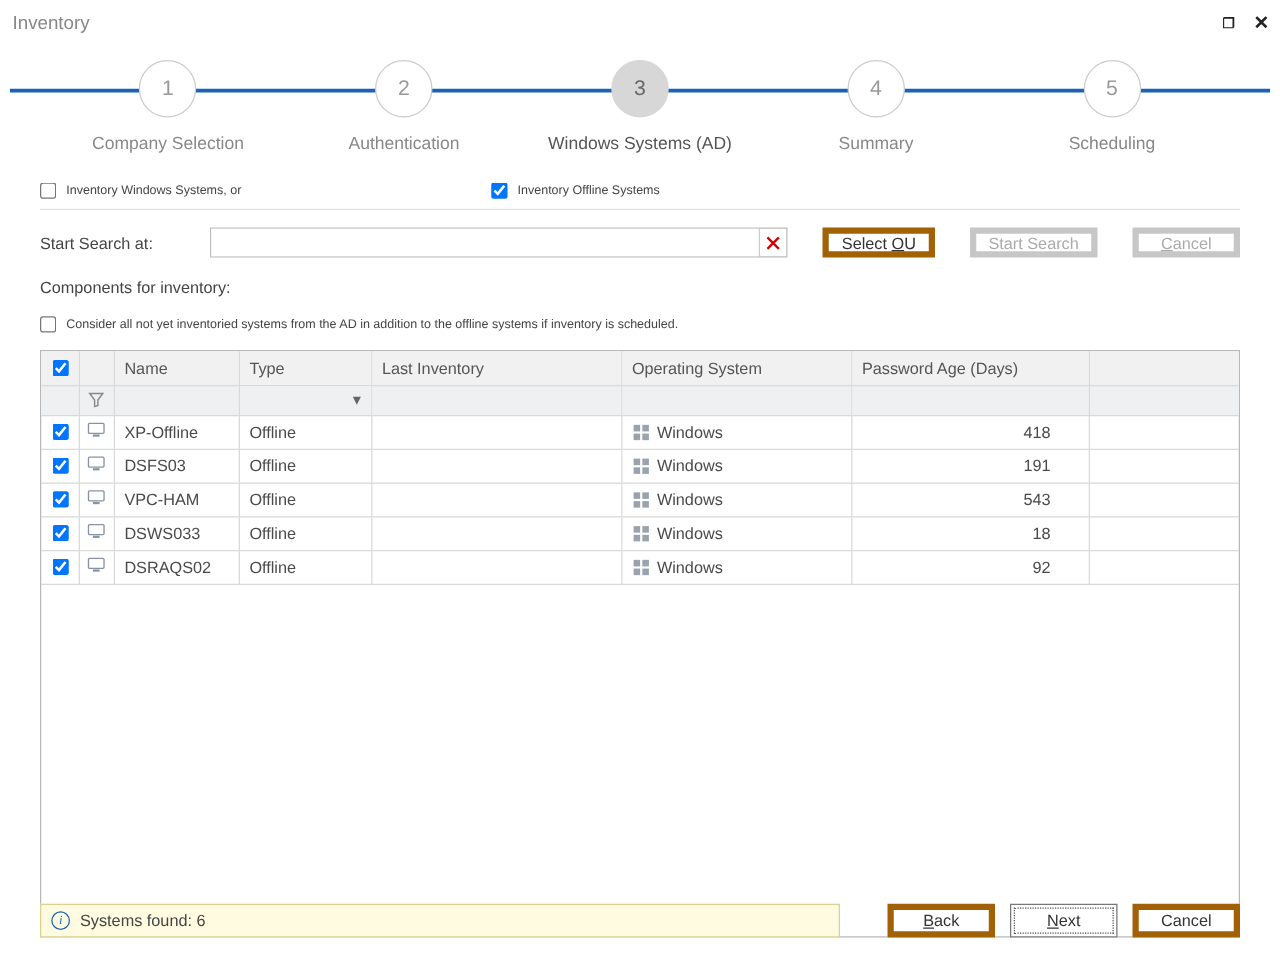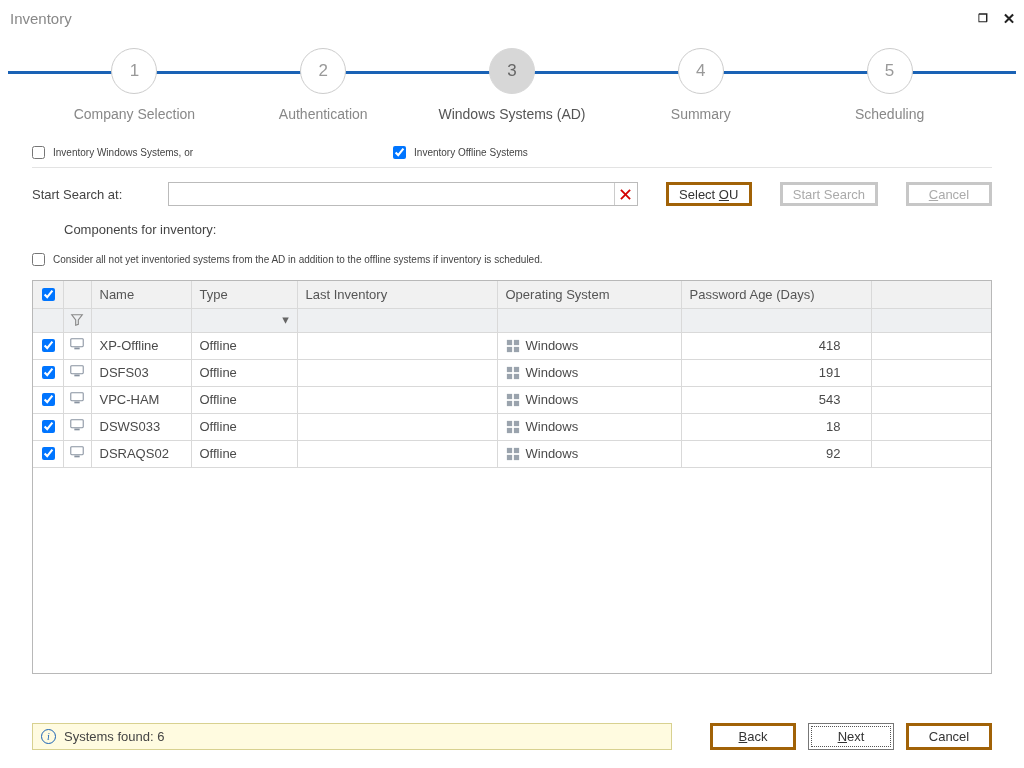--- a/index.html
+++ b/index.html
@@ -139,53 +139,52 @@
   .xicon {
     width: 11px; height: 11px;
     stroke: #d40000; stroke-width: 2;
   }
 
   .btn {
     height: 24px;
     min-width: 86px;
     padding: 0 10px;
     background: #fff;
-    border: 3px solid #a16207;
+    border: 5px solid #a16207;
     cursor: pointer;
     font-size: 13px;
     color: #333;
   }
   .btn:disabled {
     color: #aaa;
     border-color: #c7c7c7;
     cursor: default;
   }
   .btn u { text-decoration: underline; }
 
   .row-components {
     display: flex;
     align-items: center;
     gap: 20px;
     margin-top: 16px;
-    margin-left: 32px;
   }
   .btn-wide { min-width: 190px; }
 
   .row-consider {
     margin-top: 16px;
     display: flex;
     align-items: center;
     gap: 8px;
   }
 
   
   .grid-wrap {
     margin-top: 14px;
     border: 1px solid #b8b8b8;
-    height: 394px;
+    height: 470px;
     display: flex;
     flex-direction: column;
   }
   .grid {
     width: 100%;
     border-collapse: collapse;
     table-layout: fixed;
   }
   .grid th, .grid td {
     border-right: 1px solid #d9d9d9;

